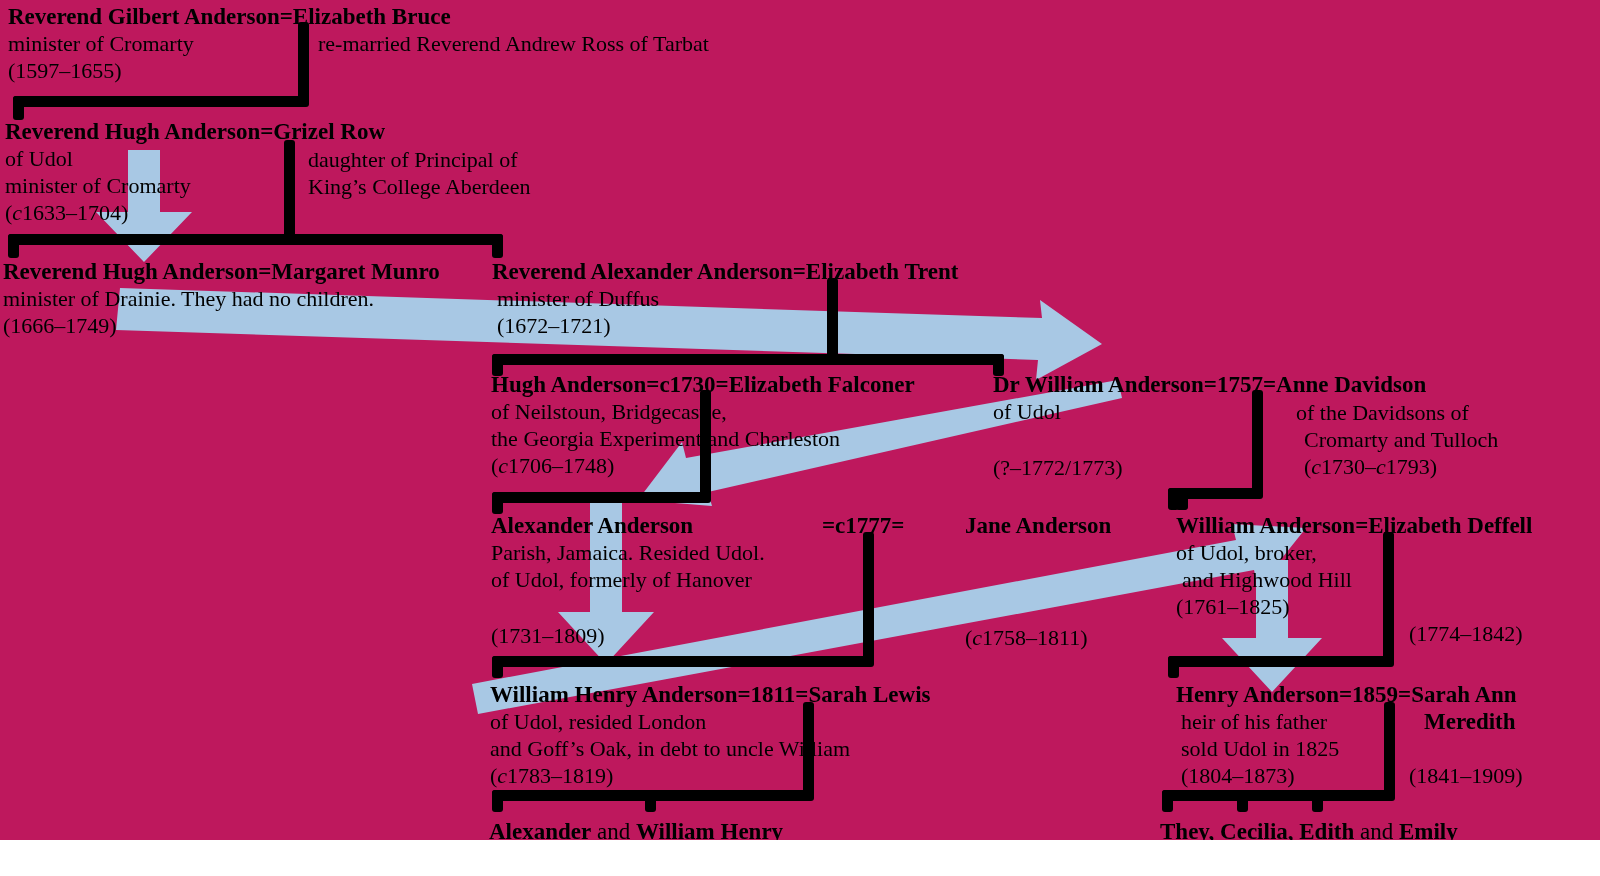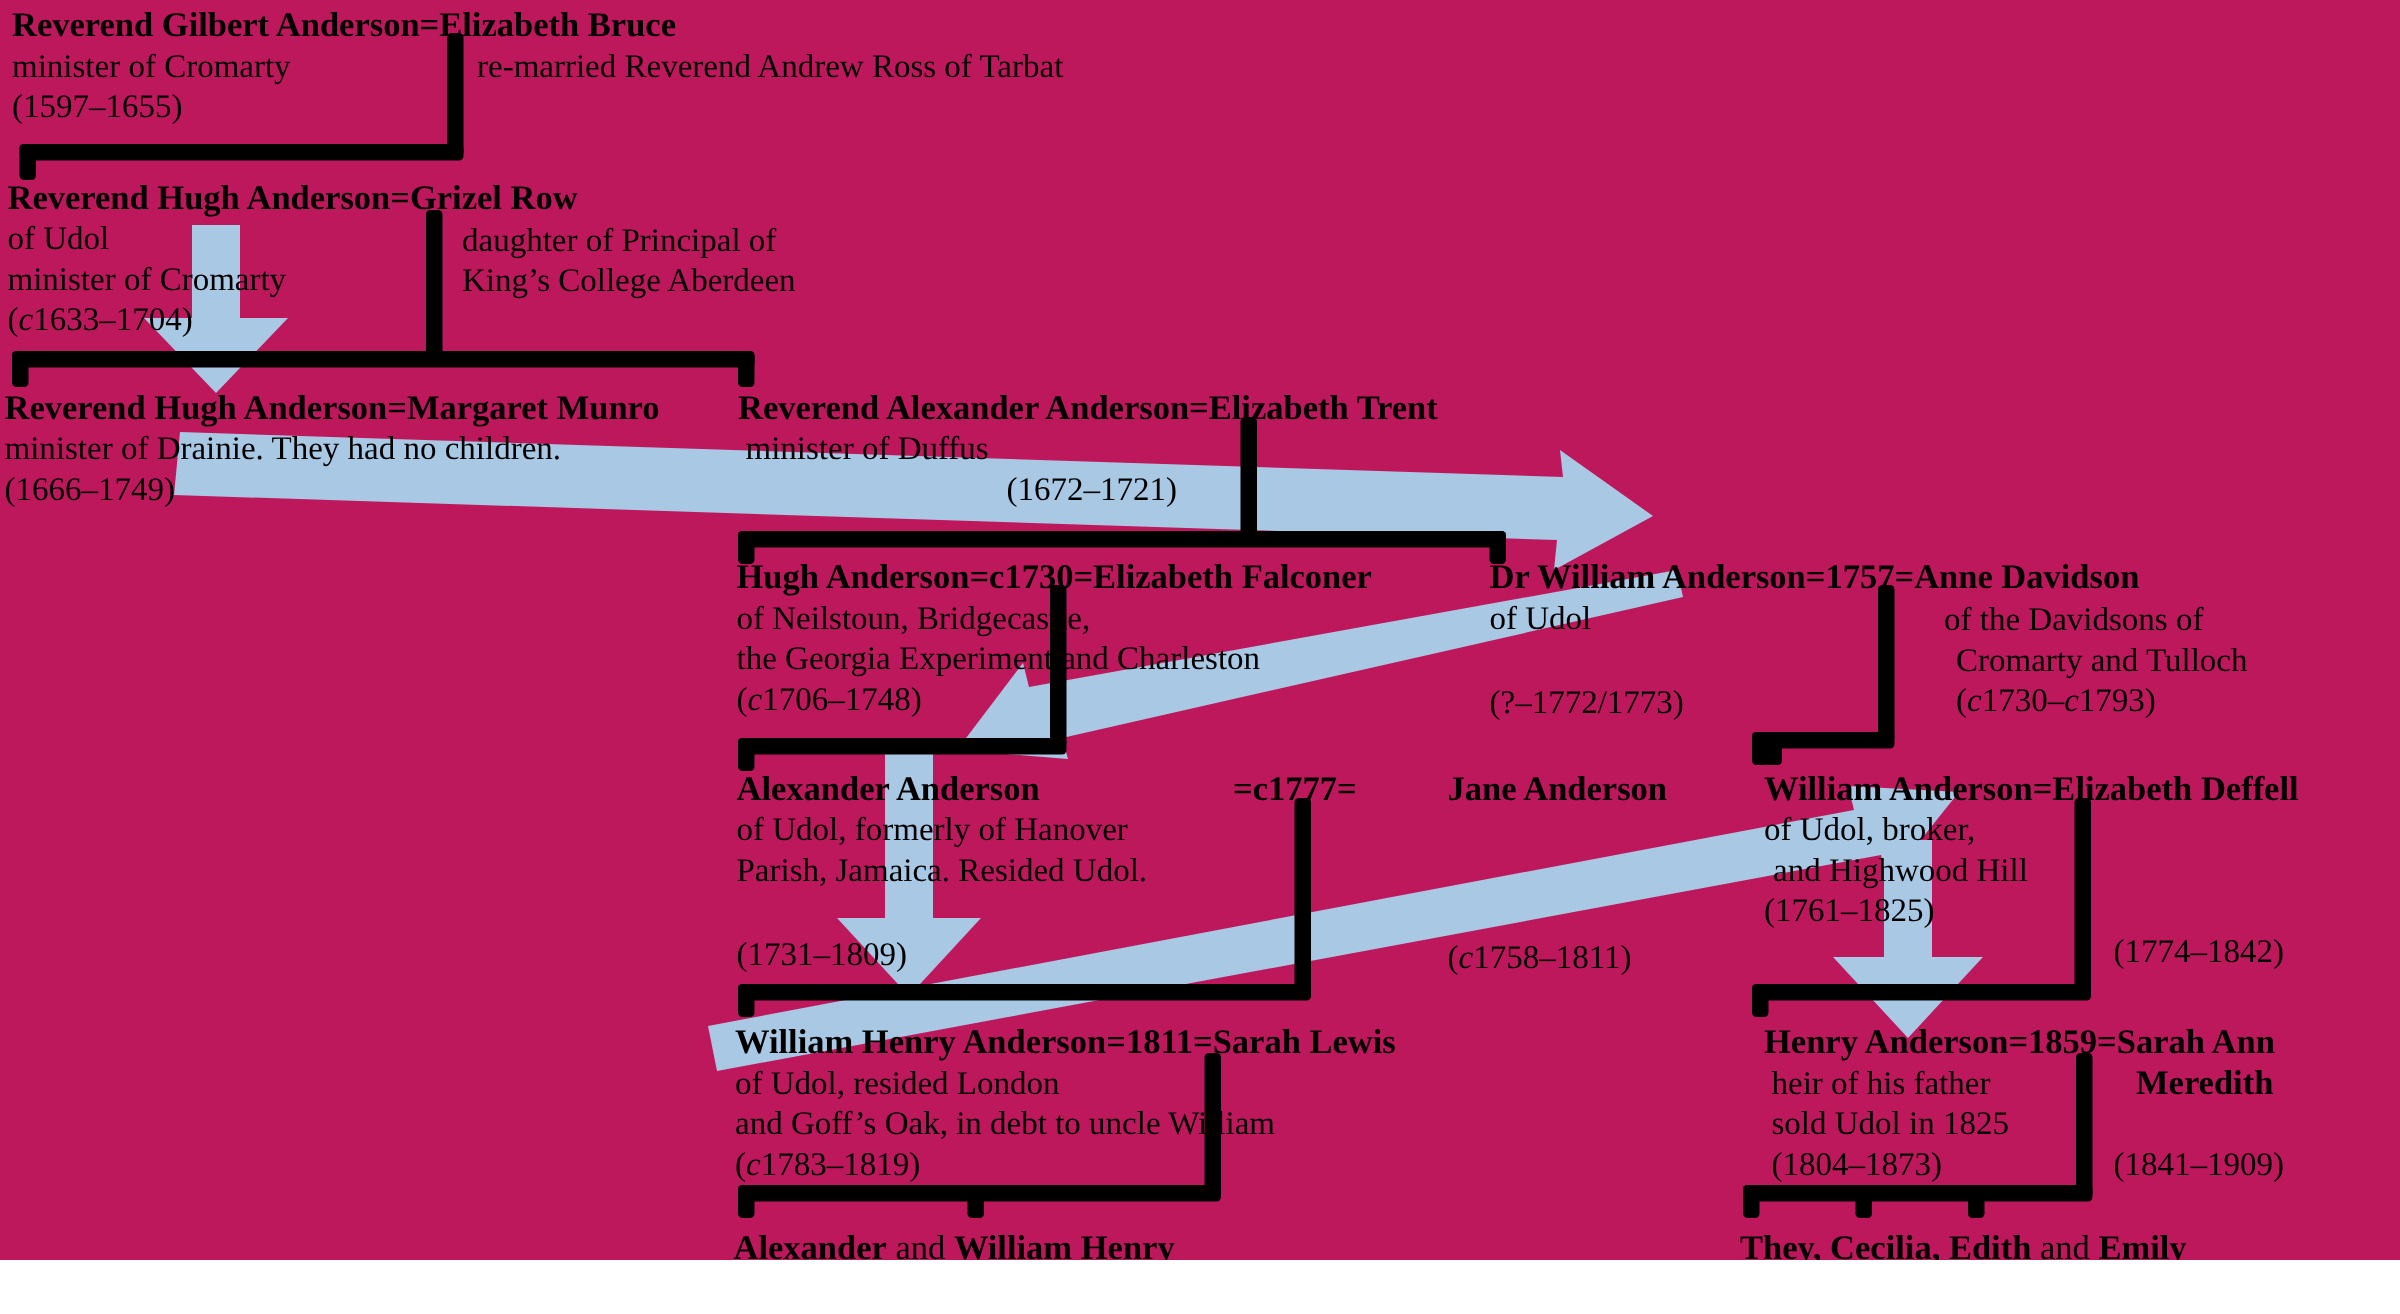--- a/index.html
+++ b/index.html
@@ -115,21 +115,21 @@
 
   <div class="node" style="left:3px;top:258px;">
     <div class="hdr">Reverend Hugh Anderson=Margaret Munro</div>
     <div class="ln">minister of Drainie. They had no children.</div>
     <div class="ln">(1666–1749)</div>
   </div>
 
   <div class="node" style="left:492px;top:258px;">
     <div class="hdr">Reverend Alexander Anderson=Elizabeth Trent</div>
     <div class="ln" style="padding-left:5px;">minister of Duffus</div>
-    <div class="ln" style="padding-left:5px;text-align:center;">(1672–1721)</div>
+    <div class="ln" style="padding-left:5px;">(1672–1721)</div>
   </div>
 
   <div class="node" style="left:491px;top:371px;">
     <div class="hdr">Hugh Anderson=c1730=Elizabeth Falconer</div>
     <div class="ln">of Neilstoun, Bridgecastle,</div>
     <div class="ln">the Georgia Experiment and Charleston</div>
     <div class="ln"><span>(</span><span class="it">c</span><span>1706–1748)</span></div>
   </div>
 
   <div class="node" style="left:993px;top:371px;">
@@ -138,22 +138,22 @@
     <div class="ln" style="margin-top:29px;">(?–1772/1773)</div>
   </div>
   <div class="node" style="left:1296px;top:399px;">
     <div class="ln">of the Davidsons of</div>
     <div class="ln" style="padding-left:8px;">Cromarty and Tulloch</div>
     <div class="ln" style="padding-left:8px;"><span>(</span><span class="it">c</span><span>1730–</span><span class="it">c</span><span>1793)</span></div>
   </div>
 
   <div class="node" style="left:491px;top:512px;">
     <div class="hdr">Alexander Anderson</div>
+    <div class="ln">Parish, Jamaica. Resided Udol.</div>
     <div class="ln">of Udol, formerly of Hanover</div>
-    <div class="ln">Parish, Jamaica. Resided Udol.</div>
     <div class="ln" style="margin-top:29px;">(1731–1809)</div>
   </div>
   <div class="node hdr" style="left:822px;top:512px;">=c1777=</div>
 
   <div class="node" style="left:965px;top:512px;">
     <div class="hdr">Jane Anderson</div>
     <div class="ln" style="margin-top:85px;"><span>(</span><span class="it">c</span><span>1758–1811)</span></div>
   </div>
 
   <div class="node" style="left:1176px;top:512px;">

